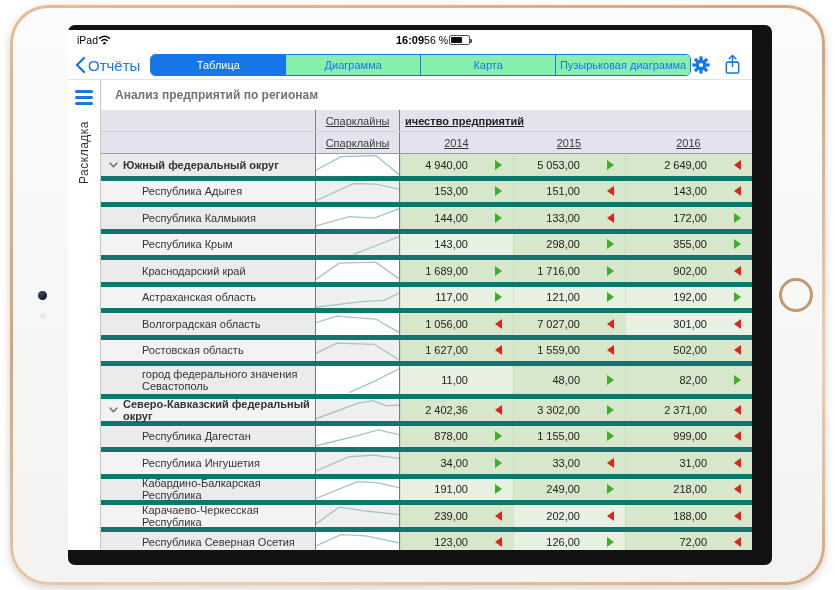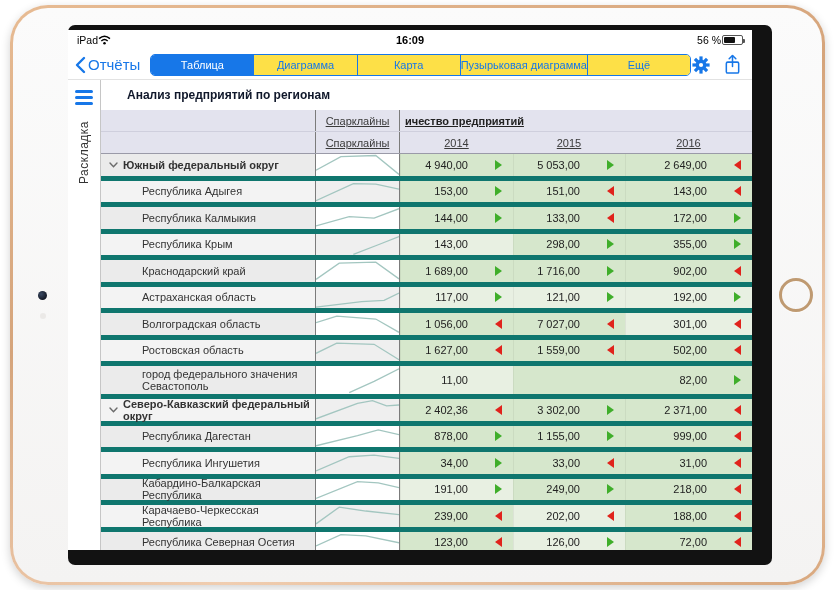--- a/index.html
+++ b/index.html
@@ -22,46 +22,46 @@
   .home{position:absolute;left:769px;top:273px;width:34px;height:34px;border-radius:50%;
     border:3px solid #bf9a71;background:transparent;
     box-shadow:inset 0 1px 1px rgba(255,255,255,.6),0 1px 1px rgba(255,255,255,.7);}
   .screen{position:absolute;left:58px;top:20px;width:704px;height:540px;border-radius:7px;background:#121212;}
   .display{position:absolute;left:68px;top:30px;width:684px;height:520px;background:#fff;overflow:hidden;
     display:flex;flex-direction:column;}
 
   
   .status{height:20px;display:flex;align-items:center;padding:0 9px;font-size:10.5px;color:#000;}
   .status .side{flex:1;display:flex;align-items:center;gap:0;}
-  .status .side.right{justify-content:flex-end;gap:1px;}
+  .status .side.right{gap:1px;}
   .status .time{font-weight:bold;font-size:11px;}
   .batt{position:relative;width:21px;height:10px;border:1px solid #555;border-radius:2px;}
   .batt .lvl{position:absolute;left:1px;top:1px;bottom:1px;width:56%;background:#111;border-radius:1px;}
   .batt .nub{position:absolute;right:-3px;top:2.5px;width:2px;height:4px;background:#555;border-radius:0 1px 1px 0;}
 
   
   .toolbar{height:30px;display:flex;align-items:center;border-bottom:1px solid #e2e2e2;padding:0 10px 0 7px;}
-  .back{display:flex;align-items:center;gap:2px;color:var(--accent);font-size:15px;cursor:pointer;}
+  .back{display:flex;align-items:flex-end;gap:2px;color:var(--accent);font-size:15px;cursor:pointer;}
   .seg{margin-left:10px;width:552px;height:22px;display:flex;border:1px solid var(--accent);border-radius:5px;overflow:hidden;}
   .seg .tab{flex:1;display:flex;align-items:center;justify-content:center;font-size:11px;color:var(--accent);
-    border-right:1px solid var(--accent);background:#fde047;cursor:pointer;white-space:nowrap;}
+    border-right:1px solid var(--accent);background:#86efac;cursor:pointer;white-space:nowrap;}
   .seg .tab:last-child{border-right:none;}
   .seg .tab.sel{background:var(--accent);color:#fff;}
   .tb-icons{margin-left:auto;display:flex;align-items:center;gap:12px;}
 
   
   .content{flex:1;display:flex;overflow:hidden;}
   .sidebar{width:33px;border-right:1px solid #c6c6c6;display:flex;flex-direction:column;align-items:center;padding-top:8px;background:#fff;}
   .burger{display:flex;flex-direction:column;gap:3px;cursor:pointer;padding:2px;}
   .burger i{display:block;width:18px;height:3px;border-radius:2px;background:var(--accent);}
   .vlabel{margin-top:14px;writing-mode:vertical-rl;transform:rotate(180deg);font-size:12px;color:#333;letter-spacing:.5px;}
 
   .main{flex:1;display:flex;flex-direction:column;overflow:hidden;}
   .titlebar{height:30px;display:flex;align-items:center;padding-left:14px;}
-  .titlebar h1{font-size:12px;color:#0f172a;margin-left:12px;}
+  .titlebar h1{font-size:12px;color:#737373;}
 
   
   .tbl{flex:1;display:flex;flex-direction:column;overflow:hidden;font-size:11px;color:#333;}
   .hrow{display:flex;background:var(--hdr);border-bottom:1px solid #cfcfdd;}
   .hrow.h2{border-bottom:1px solid #9а9аa8;border-bottom:1px solid #9a9aa8;}
   .c-name{width:214px;flex:0 0 214px;}
   .c-spark{width:85px;flex:0 0 85px;border-left:1px solid #7b7b7b;border-right:1px solid #7b7b7b;}
   .c-y{width:113px;flex:0 0 113px;}
   .c-y2{width:112px;flex:0 0 112px;}
   .c-y3{flex:1;}
@@ -122,21 +122,20 @@
           <svg width="11" height="18" viewBox="0 0 11 18">
             <polyline points="9,2 2,9 9,16" fill="none" stroke="#1777e8" stroke-width="2.4" stroke-linecap="round" stroke-linejoin="round"></polyline>
           </svg>
           <span>Отчёты</span>
         </div>
         <div class="seg">
           <div class="tab sel">Таблица</div>
           <div class="tab">Диаграмма</div>
           <div class="tab">Карта</div>
           <div class="tab">Пузырьковая диаграмма</div>
-          <div class="tab">Ещё</div>
         </div>
         <div class="tb-icons">
           <svg width="20" height="20" viewBox="-10 -10 20 20">
             <g fill="#1777e8">
               <circle r="5.4"></circle>
               <g>
                 <rect x="-1.6" y="-8.6" width="3.2" height="4"></rect>
                 <rect x="-1.6" y="-8.6" width="3.2" height="4" transform="rotate(45)"></rect>
                 <rect x="-1.6" y="-8.6" width="3.2" height="4" transform="rotate(90)"></rect>
                 <rect x="-1.6" y="-8.6" width="3.2" height="4" transform="rotate(135)"></rect>
@@ -418,20 +417,26 @@
                   </div>
                   <div class="sp c-spark">
                     <svg viewBox="0 0 100 100" preserveAspectRatio="none">
                       <polyline points="40,95.0 70,55.0 100,10.0" fill="none" stroke="#a3c6c0" stroke-width="1.3" vector-effect="non-scaling-stroke"></polyline>
                     </svg>
                   </div>
                   <div class="val l c-y">
                     <span class="num">11,00</span>
                     <span class="arr"></span>
                   </div>
+                  <div class="val c-y2">
+                    <span class="num">48,00</span>
+                    <span class="arr">
+                      <span class="tri-up"></span>
+                    </span>
+                  </div>
                   <div class="val c-y3">
                     <span class="num">82,00</span>
                     <span class="arr">
                       <span class="tri-up"></span>
                     </span>
                   </div>
                 </div>
                 <div class="t-row grp">
                   <div class="nm c-name">
                     <svg width="9" height="6" viewBox="0 0 9 6" class="chev">

